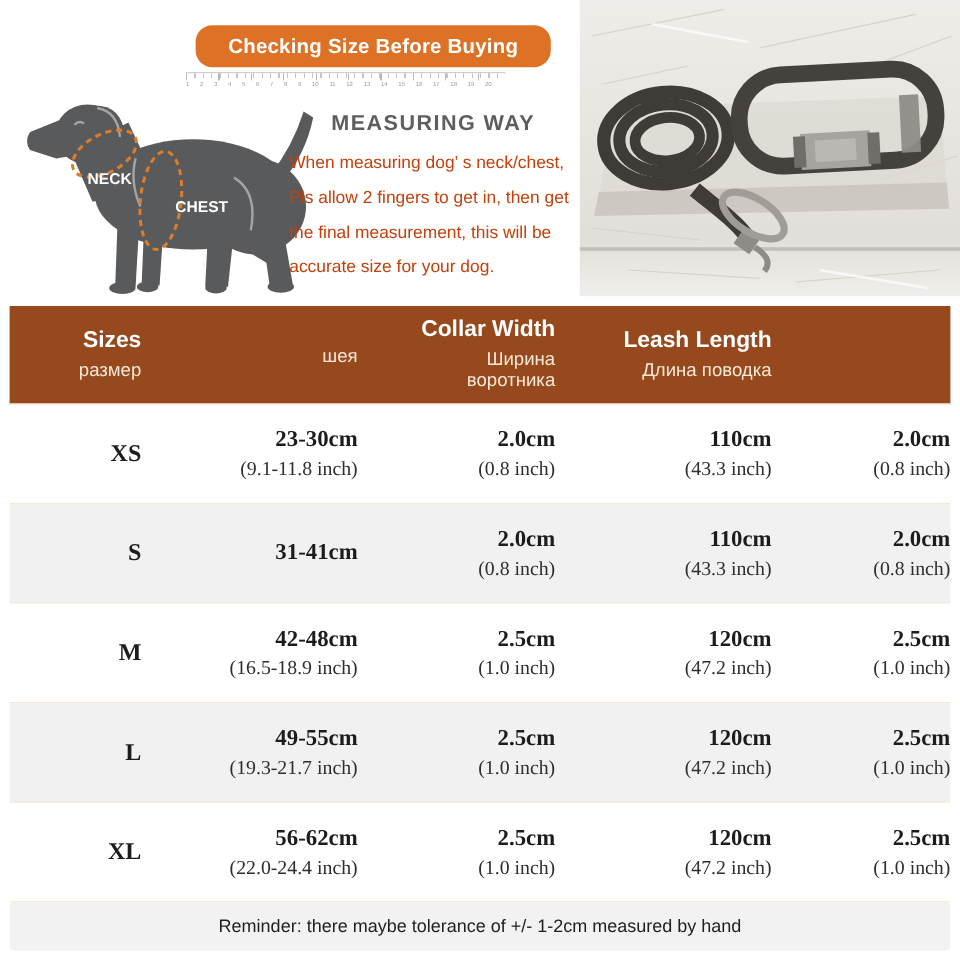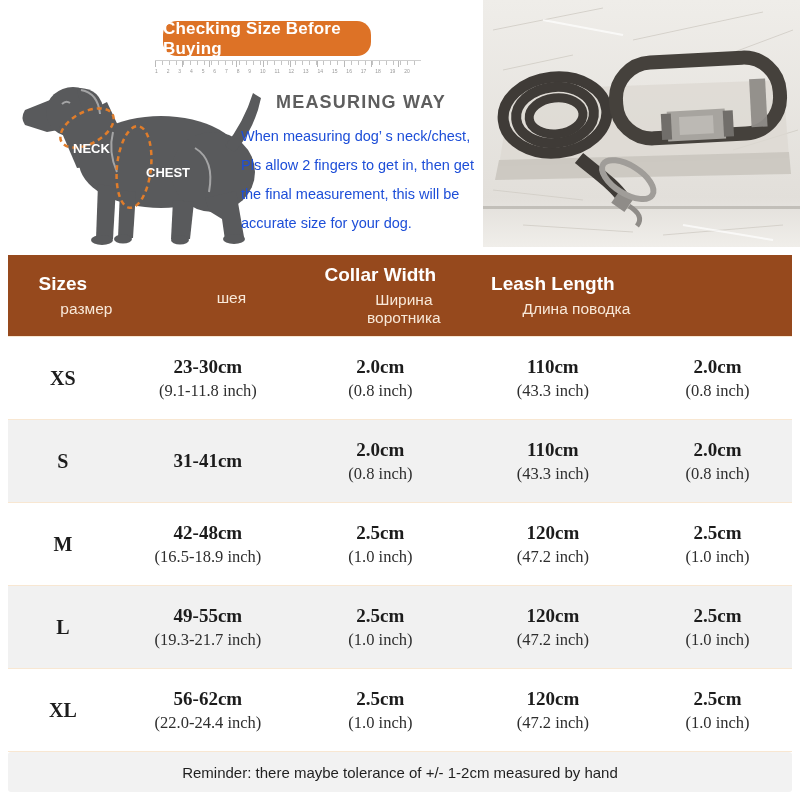--- a/index.html
+++ b/index.html
@@ -13,21 +13,21 @@
   *{box-sizing:border-box;}
   html,body{margin:0;padding:0;}
   body{
     width:800px;height:800px;background:#ffffff;overflow:hidden;position:relative;
     font-family:"Liberation Sans", sans-serif;
     -webkit-font-smoothing:antialiased;
   }
   
   .top{position:relative;width:800px;height:255px;}
   .badge{
-    position:absolute;left:163px;top:21px;width:208px;height:35px;
+    position:absolute;left:163px;top:21px;width:296px;height:35px;
     background:var(--badge-bg);border-radius:14px;
     color:#fff;font-weight:bold;font-size:17px;
     display:flex;align-items:center;justify-content:center;letter-spacing:.2px;
   }
   .ruler{position:absolute;left:155px;top:60px;width:266px;height:17px;}
   .ruler .ticks{
     height:7px;
     background-image:
       repeating-linear-gradient(to right,#b9b9b9 0 1px,transparent 1px 27px),
       repeating-linear-gradient(to right,#c4c4c4 0 1px,transparent 1px 7px);
@@ -39,28 +39,28 @@
   .ruler .nums{
     margin-top:1px;font-size:5px;color:#9a9a9a;word-spacing:7.5px;
     white-space:nowrap;overflow:hidden;
   }
   .dog-wrap{position:absolute;left:13px;top:60px;width:258px;height:188px;}
   .measuring{position:absolute;left:241px;top:92px;width:240px;}
   .measuring-title{
     font-size:18px;font-weight:bold;color:#5e5e5e;letter-spacing:1.2px;
     text-align:center;margin:0 0 9px 0;
   }
-  .measuring-line{font-size:14.5px;color:#1d4ed8;line-height:29px;white-space:nowrap;}
+  .measuring-line{font-size:14.5px;color:#c2410c;line-height:29px;white-space:nowrap;}
   .photo{position:absolute;left:483px;top:0;width:317px;height:247px;}
   
   .size-table{margin:0 8px;width:784px;}
   .grid-row{
     display:grid;
     grid-template-columns:14% 23% 21% 23% 19%;
-    align-items:center;text-align:center;
+    align-items:center;text-align:right;
   }
   .thead{background:var(--header-bg);height:82px;border-bottom:1px solid #f8e7d2;}
   .th-en{color:#ffffff;font-weight:bold;font-size:19px;}
   .th-ru{color:#f8e8d8;font-size:15.5px;margin-top:5px;padding-left:47px;}
   .data-row{height:83px;background:#ffffff;border-bottom:1px solid #f8e7d2;font-family:Liberation Serif, serif;}
   .data-row.alt{background:var(--row-alt-bg);}
   .size-label{font-size:20px;font-weight:bold;color:#1c1c1c;}
   .cm{font-size:19px;font-weight:bold;color:#1c1c1c;}
   .inch{font-size:16.5px;color:#2e2e2e;margin-top:3px;}
   .reminder{

